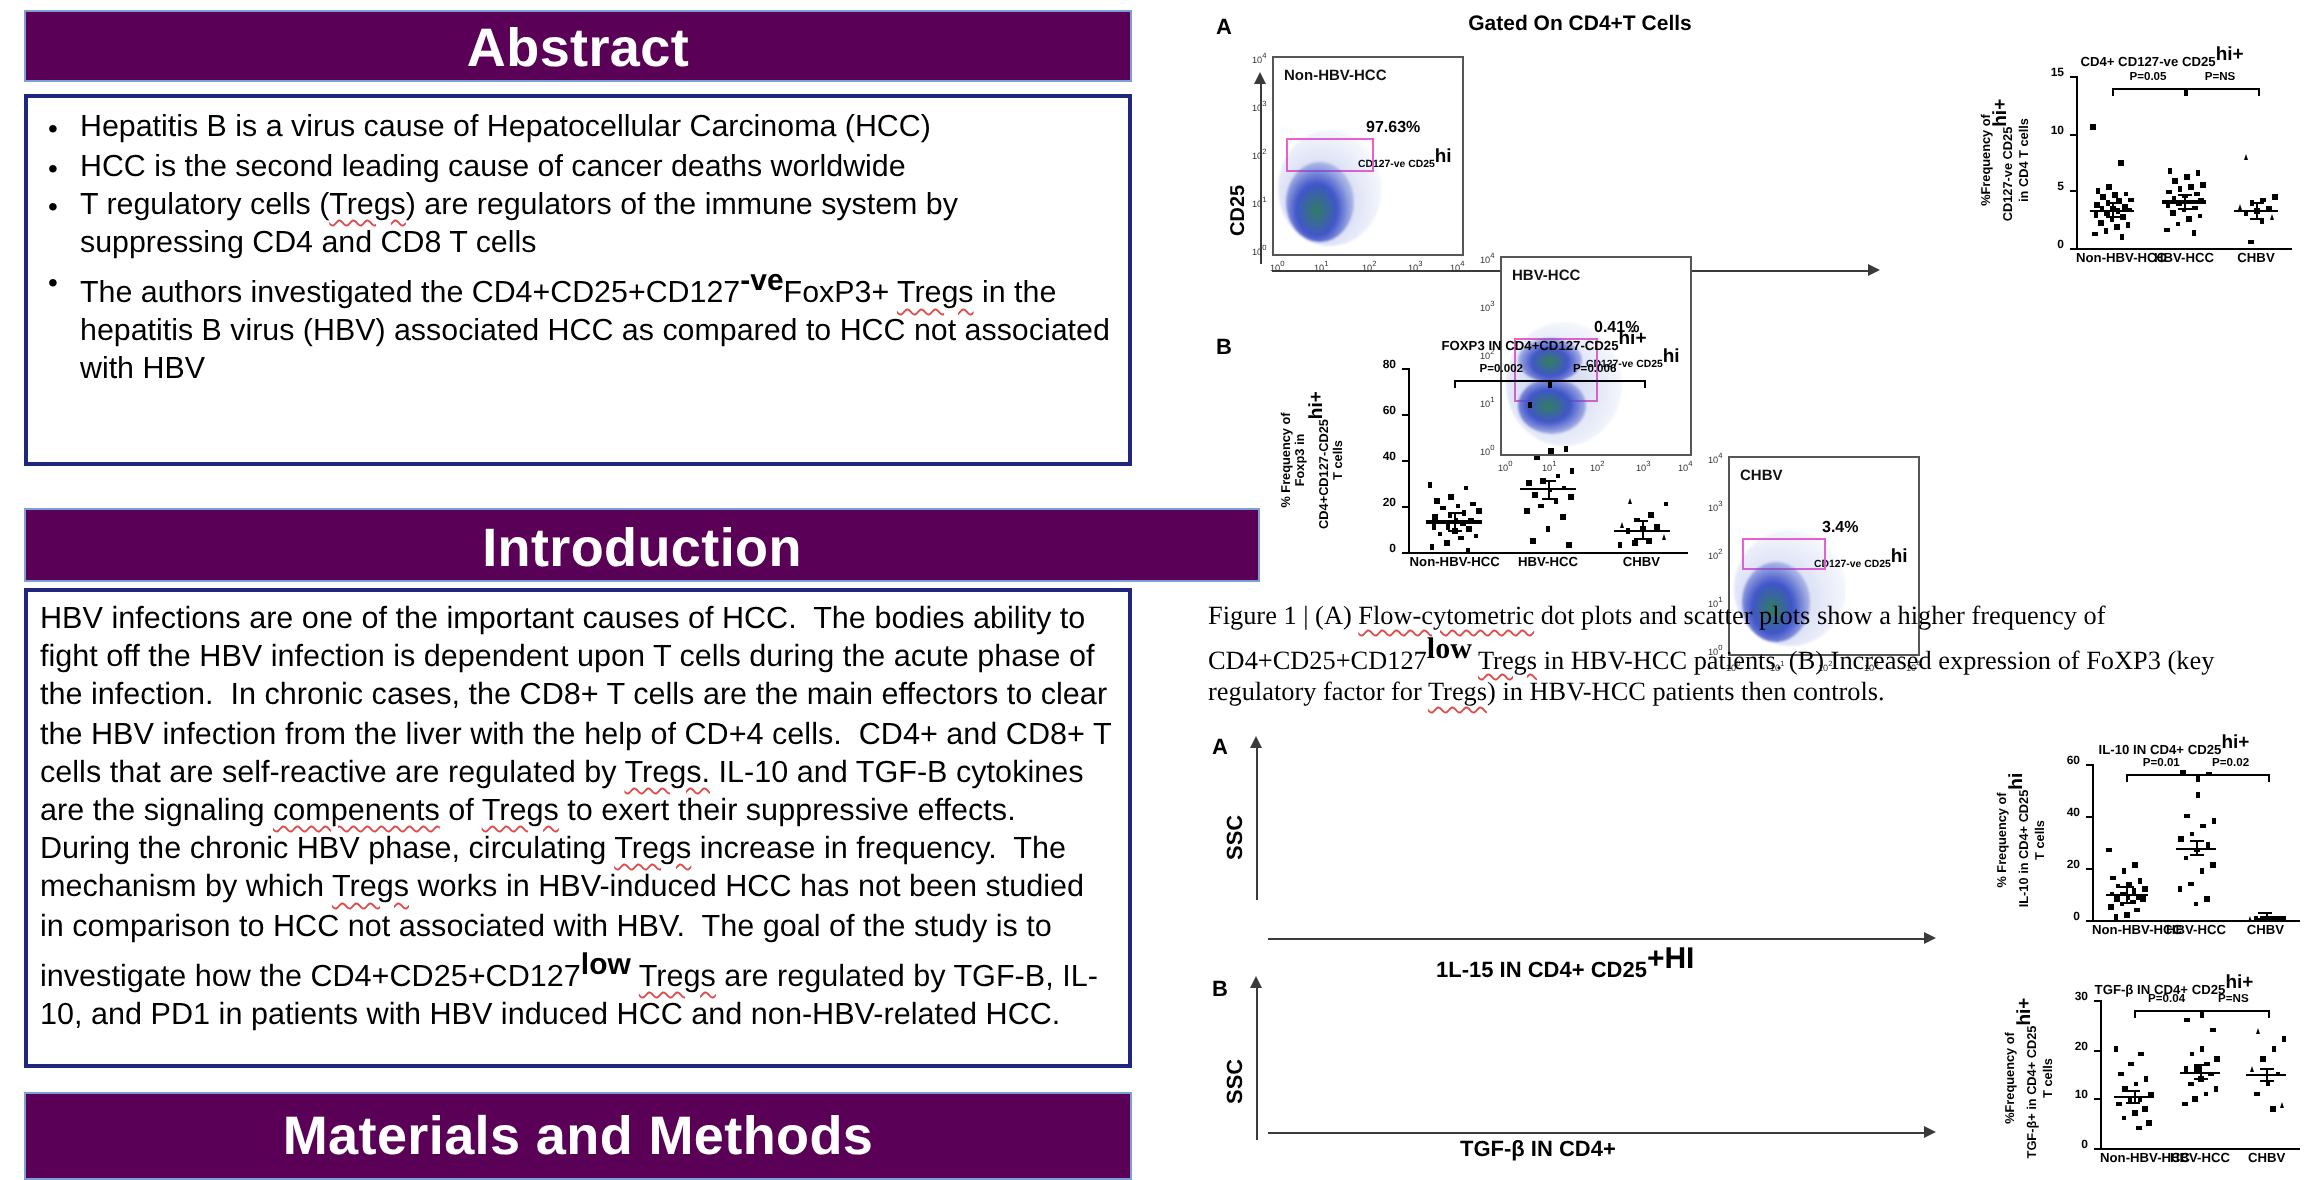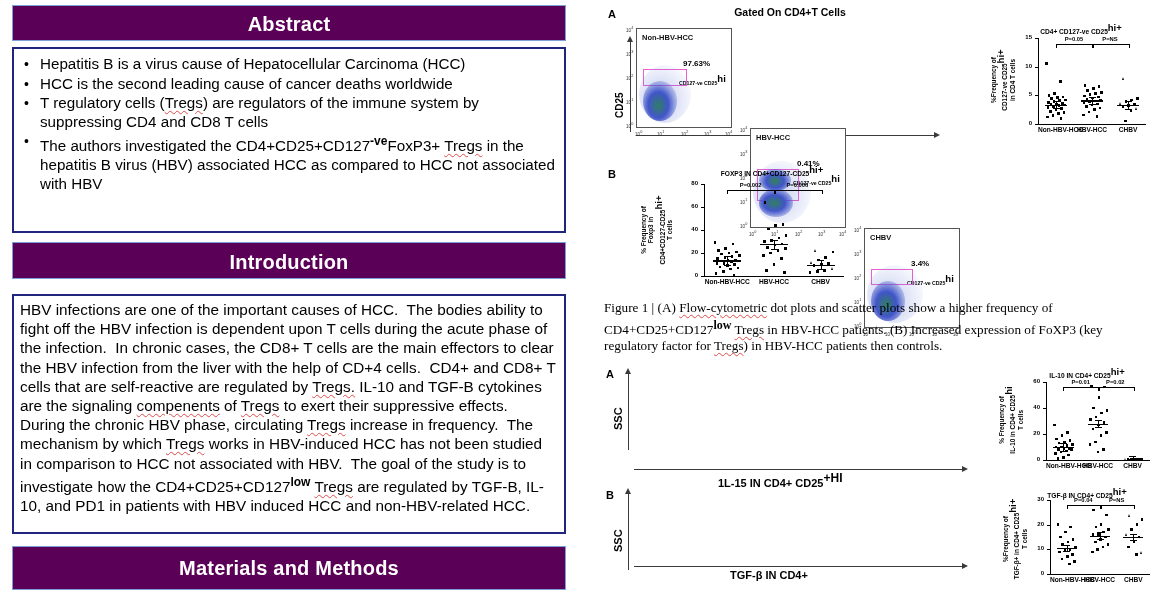--- a/index.html
+++ b/index.html
@@ -8,21 +8,21 @@
   .poster{position:relative;width:1154px;height:590px;}
 
   
   .left-col{position:absolute;left:0;top:0;width:578px;height:590px;}
 
   .section-header{
     background:#5b0057;color:#ffffff;
     border:1px solid #7c9fd6;
     text-align:center;
     font-weight:bold;
-    font-size:20px;
+    font-size:27px;
     letter-spacing:0.2px;
     padding:3px 0 5px 0;
     box-sizing:border-box;
   }
   .section-box{
     border:2px solid #20267e;
     background:#ffffff;
     box-sizing:border-box;
     padding:6px 8px 6px 6px;
   }
@@ -34,21 +34,21 @@
     font-size:15.2px;
     line-height:18.6px;
     margin-bottom:1px;
   }
   ul.bullets li:before{
     content:"\2022";
     position:absolute;left:4px;top:0;
     font-size:14px;
   }
   .para{font-size:15.3px;line-height:19.2px;text-align:left;}
-  sup.sm{font-size:12px;vertical-align:super;font-weight:bold;}
+  sup.sm{font-size:15px;vertical-align:super;font-weight:bold;}
   sup.sm2{font-size:9.5px;vertical-align:super;}
   .sq{ text-decoration: underline; text-decoration-style: wavy;
        text-decoration-color:#e04a4a; text-decoration-thickness:1px;
        text-underline-offset:2px;}
 
   
   .right-col{position:absolute;left:600px;top:0;width:554px;height:590px;}
 
   .panel-letter{font-size:11px;font-weight:bold;}
   .fig-title{font-size:10.5px;font-weight:bold;text-align:center;}
@@ -109,21 +109,21 @@
 
     <div class="section-box" style="position:absolute;left:12px;top:47px;width:554px;height:186px;">
       <ul class="bullets">
         <li><span>Hepatitis B is a virus cause of Hepatocellular Carcinoma (HCC)</span></li>
         <li><span>HCC is the second leading cause of cancer deaths worldwide</span></li>
         <li>T regulatory cells (<span class="sq">Tregs</span>) are regulators of the immune system by suppressing CD4 and CD8 T cells</li>
         <li>The authors investigated the CD4+CD25+CD127<sup class="sm">-ve</sup>FoxP3+ <span class="sq">Tregs</span> in the hepatitis B virus (HBV) associated HCC as compared to HCC not associated with HBV</li>
       </ul>
     </div>
 
-    <div class="section-header" style="position:absolute;left:12px;top:242px;width:554px;height:37px;line-height:32px;">
+    <div class="section-header" style="position:absolute;left:12px;top:254px;width:618px;height:37px;line-height:32px;">
       <span>Introduction</span>
     </div>
 
     <div class="section-box" style="position:absolute;left:12px;top:294px;width:554px;height:240px;padding:4px 6px;">
       <div class="para">HBV infections are one of the important causes of HCC.&nbsp; The bodies ability to fight off the HBV infection is dependent upon T cells during the acute phase of the infection.&nbsp; In chronic cases, the CD8+ T cells are the main effectors to clear the HBV infection from the liver with the help of CD+4 cells.&nbsp; CD4+ and CD8+ T cells that are self-reactive are regulated by <span class="sq">Tregs.</span> IL-10 and TGF-B cytokines are the signaling <span class="sq">compenents</span> of <span class="sq">Tregs</span> to exert their suppressive effects.&nbsp; During the chronic HBV phase, circulating <span class="sq">Tregs</span> increase in frequency.&nbsp; The mechanism by which <span class="sq">Tregs</span> works in HBV-induced HCC has not been studied in comparison to HCC not associated with HBV.&nbsp; The goal of the study is to investigate how the CD4+CD25+CD127<sup class="sm">low</sup> <span class="sq">Tregs</span> are regulated by TGF-B, IL-10, and PD1 in patients with HBV induced HCC and non-HBV-related HCC.</div>
     </div>
 
     <div class="section-header" style="position:absolute;left:12px;top:546px;width:554px;height:44px;line-height:37px;">
       <span>Materials and Methods</span>
     </div>

